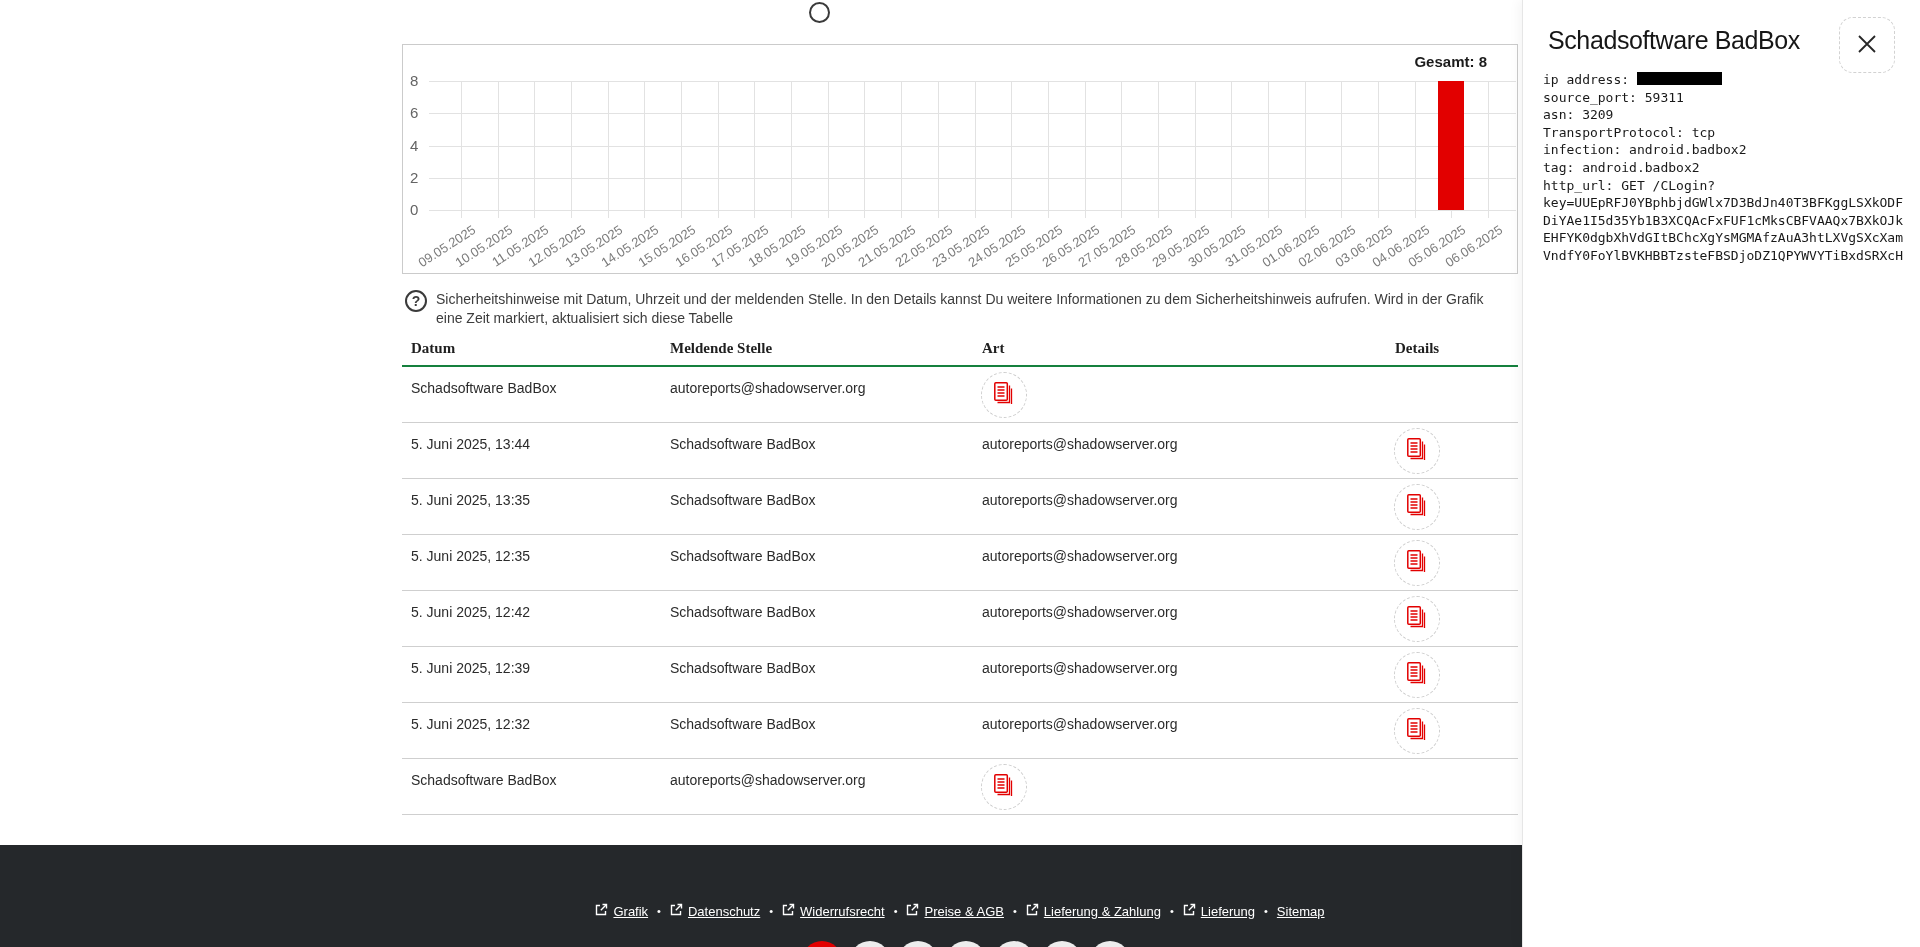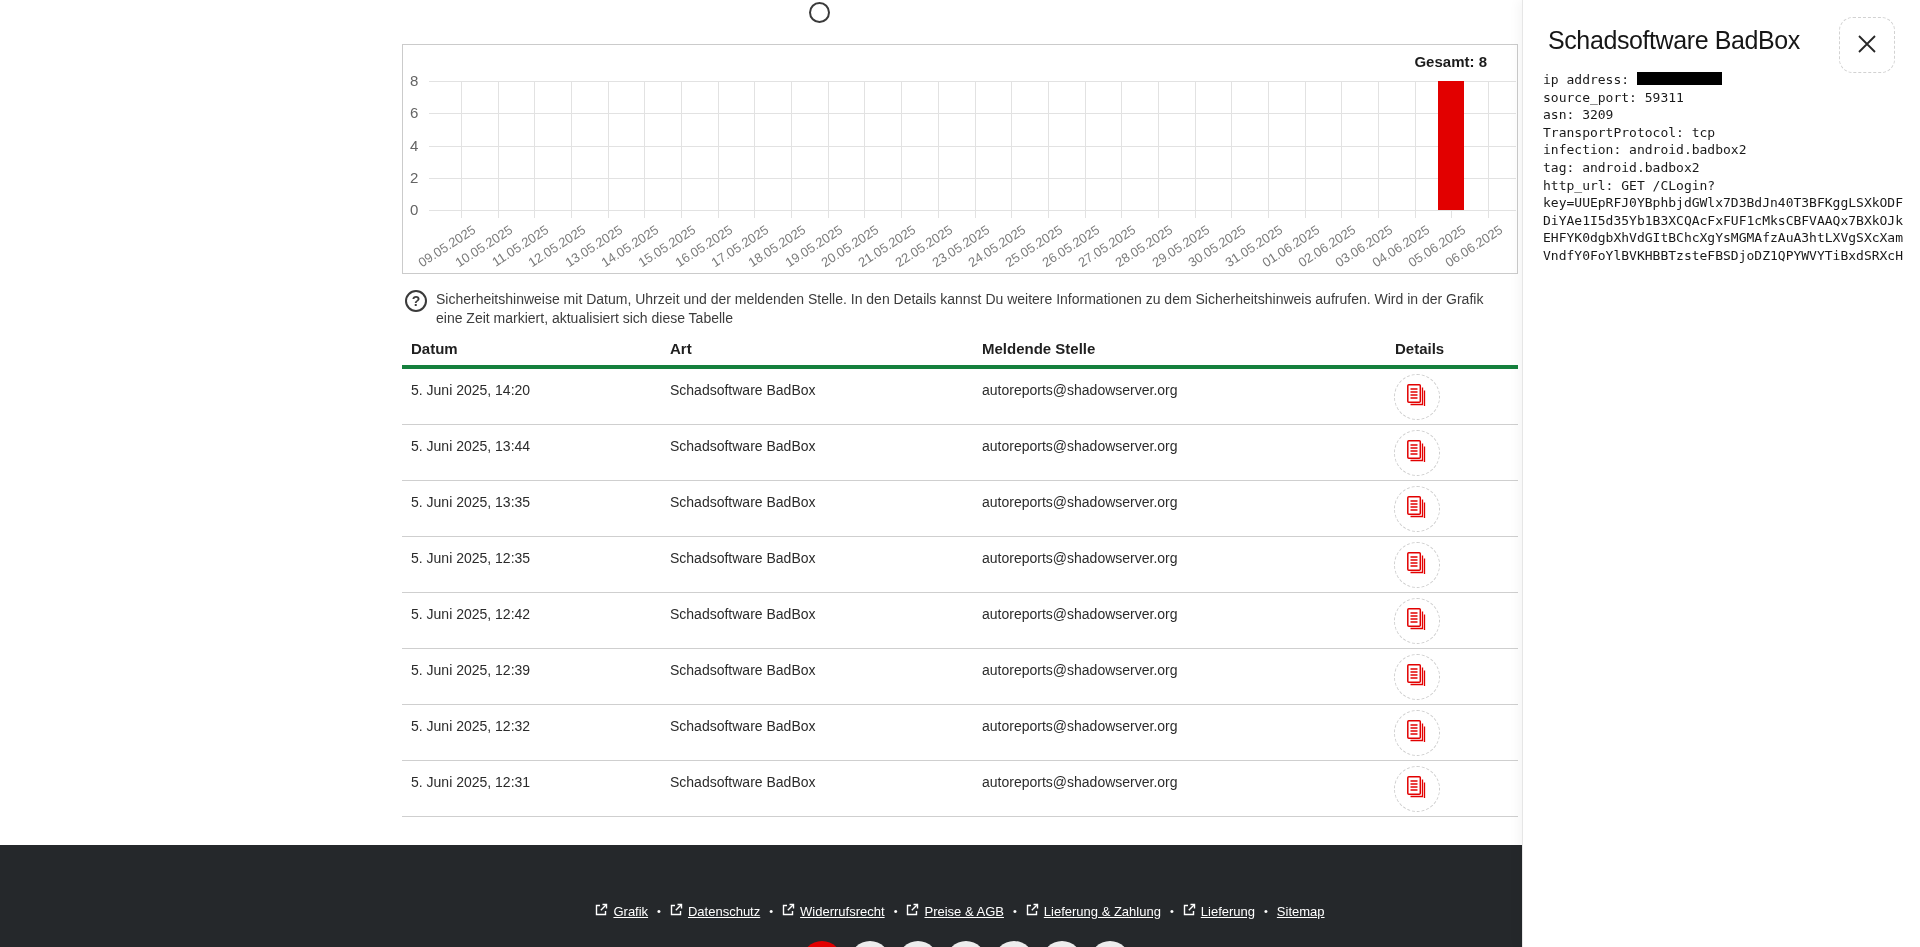--- a/index.html
+++ b/index.html
@@ -24,21 +24,21 @@
 
   
   .help-row{position:absolute;left:3px;top:274px;width:1100px;display:flex;gap:9px;}
   .q-icon{flex:0 0 auto;width:22px;height:22px;border:2px solid #3a3a3a;border-radius:50%;box-sizing:border-box;
         font-size:14px;font-weight:700;color:#3a3a3a;text-align:center;line-height:18px;}
   .help-text{width:1078px;font-size:14px;line-height:19px;color:#3c3c3c;}
 
   
   .table{position:absolute;left:0;top:321px;width:1116px;}
   .t-head{display:grid;grid-template-columns:259px 312px 413px 132px;height:28px;
-        border-bottom:4px solid #15803d;}
+        border-bottom:2px solid #15803d;font-family:Liberation Serif, serif;}
   .t-head .cell{padding:3px 0 0 9px;font-size:15px;font-weight:700;color:#1f1f1f;}
   .t-row{display:grid;grid-template-columns:259px 312px 413px 132px;height:56px;
         border-bottom:1px solid #cfcfcf;box-sizing:border-box;}
   .t-row .cell{padding:13px 0 0 9px;font-size:14px;color:#2b2b2b;}
   .t-row .cell.det{padding:5px 0 0 0;}
   .details-btn{width:46px;height:46px;margin-left:8px;border:1px dashed #cdcdcd;border-radius:50%;
         background:#fff;display:flex;align-items:center;justify-content:center;cursor:pointer;box-sizing:border-box;}
 
   
   .footer{position:absolute;left:0;top:845px;width:1920px;height:102px;background:#25282b;z-index:1;}
@@ -144,27 +144,26 @@
     </div>
 
     <div class="help-row">
       <div class="q-icon">?</div>
       <div class="help-text">Sicherheitshinweise mit Datum, Uhrzeit und der meldenden Stelle. In den Details kannst Du weitere Informationen zu dem Sicherheitshinweis aufrufen. Wird in der Grafik eine Zeit markiert, aktualisiert sich diese Tabelle</div>
     </div>
 
     <div class="table">
       <div class="t-head">
         <div class="cell">Datum</div>
+        <div class="cell">Meldende Stelle</div>
         <div class="cell">Art</div>
-        <div class="cell">Meldende Stelle</div>
         <div class="cell">Details</div>
       </div>
       <div id="table-body">
           <div class="t-row">
-            <div class="cell">5. Juni 2025, 14:20</div>
             <div class="cell">Schadsoftware BadBox</div>
             <div class="cell">autoreports@shadowserver.org</div>
             <div class="cell det">
               <button class="details-btn">
                 <span><svg width="22" height="26" viewBox="0 0 22 26" fill="none">
                     <path d="M16.5 4.5 v17 h-12" stroke="#e20000" stroke-width="1.3"></path>
                     <path d="M18.5 7.5 v15.5" stroke="#e20000" stroke-width="1.3"></path>
                     <rect x="1.8" y="1.8" width="12.5" height="17.5" rx="1" stroke="#e20000" stroke-width="1.5" fill="#fff"></rect>
                     <path d="M4.5 6 h7 M4.5 9 h7 M4.5 12 h7 M4.5 15 h7" stroke="#e20000" stroke-width="1.6"></path>
                   </svg></span>
@@ -255,21 +254,20 @@
                 <span><svg width="22" height="26" viewBox="0 0 22 26" fill="none">
                     <path d="M16.5 4.5 v17 h-12" stroke="#e20000" stroke-width="1.3"></path>
                     <path d="M18.5 7.5 v15.5" stroke="#e20000" stroke-width="1.3"></path>
                     <rect x="1.8" y="1.8" width="12.5" height="17.5" rx="1" stroke="#e20000" stroke-width="1.5" fill="#fff"></rect>
                     <path d="M4.5 6 h7 M4.5 9 h7 M4.5 12 h7 M4.5 15 h7" stroke="#e20000" stroke-width="1.6"></path>
                   </svg></span>
               </button>
             </div>
           </div>
           <div class="t-row">
-            <div class="cell">5. Juni 2025, 12:31</div>
             <div class="cell">Schadsoftware BadBox</div>
             <div class="cell">autoreports@shadowserver.org</div>
             <div class="cell det">
               <button class="details-btn">
                 <span><svg width="22" height="26" viewBox="0 0 22 26" fill="none">
                     <path d="M16.5 4.5 v17 h-12" stroke="#e20000" stroke-width="1.3"></path>
                     <path d="M18.5 7.5 v15.5" stroke="#e20000" stroke-width="1.3"></path>
                     <rect x="1.8" y="1.8" width="12.5" height="17.5" rx="1" stroke="#e20000" stroke-width="1.5" fill="#fff"></rect>
                     <path d="M4.5 6 h7 M4.5 9 h7 M4.5 12 h7 M4.5 15 h7" stroke="#e20000" stroke-width="1.6"></path>
                   </svg></span>

